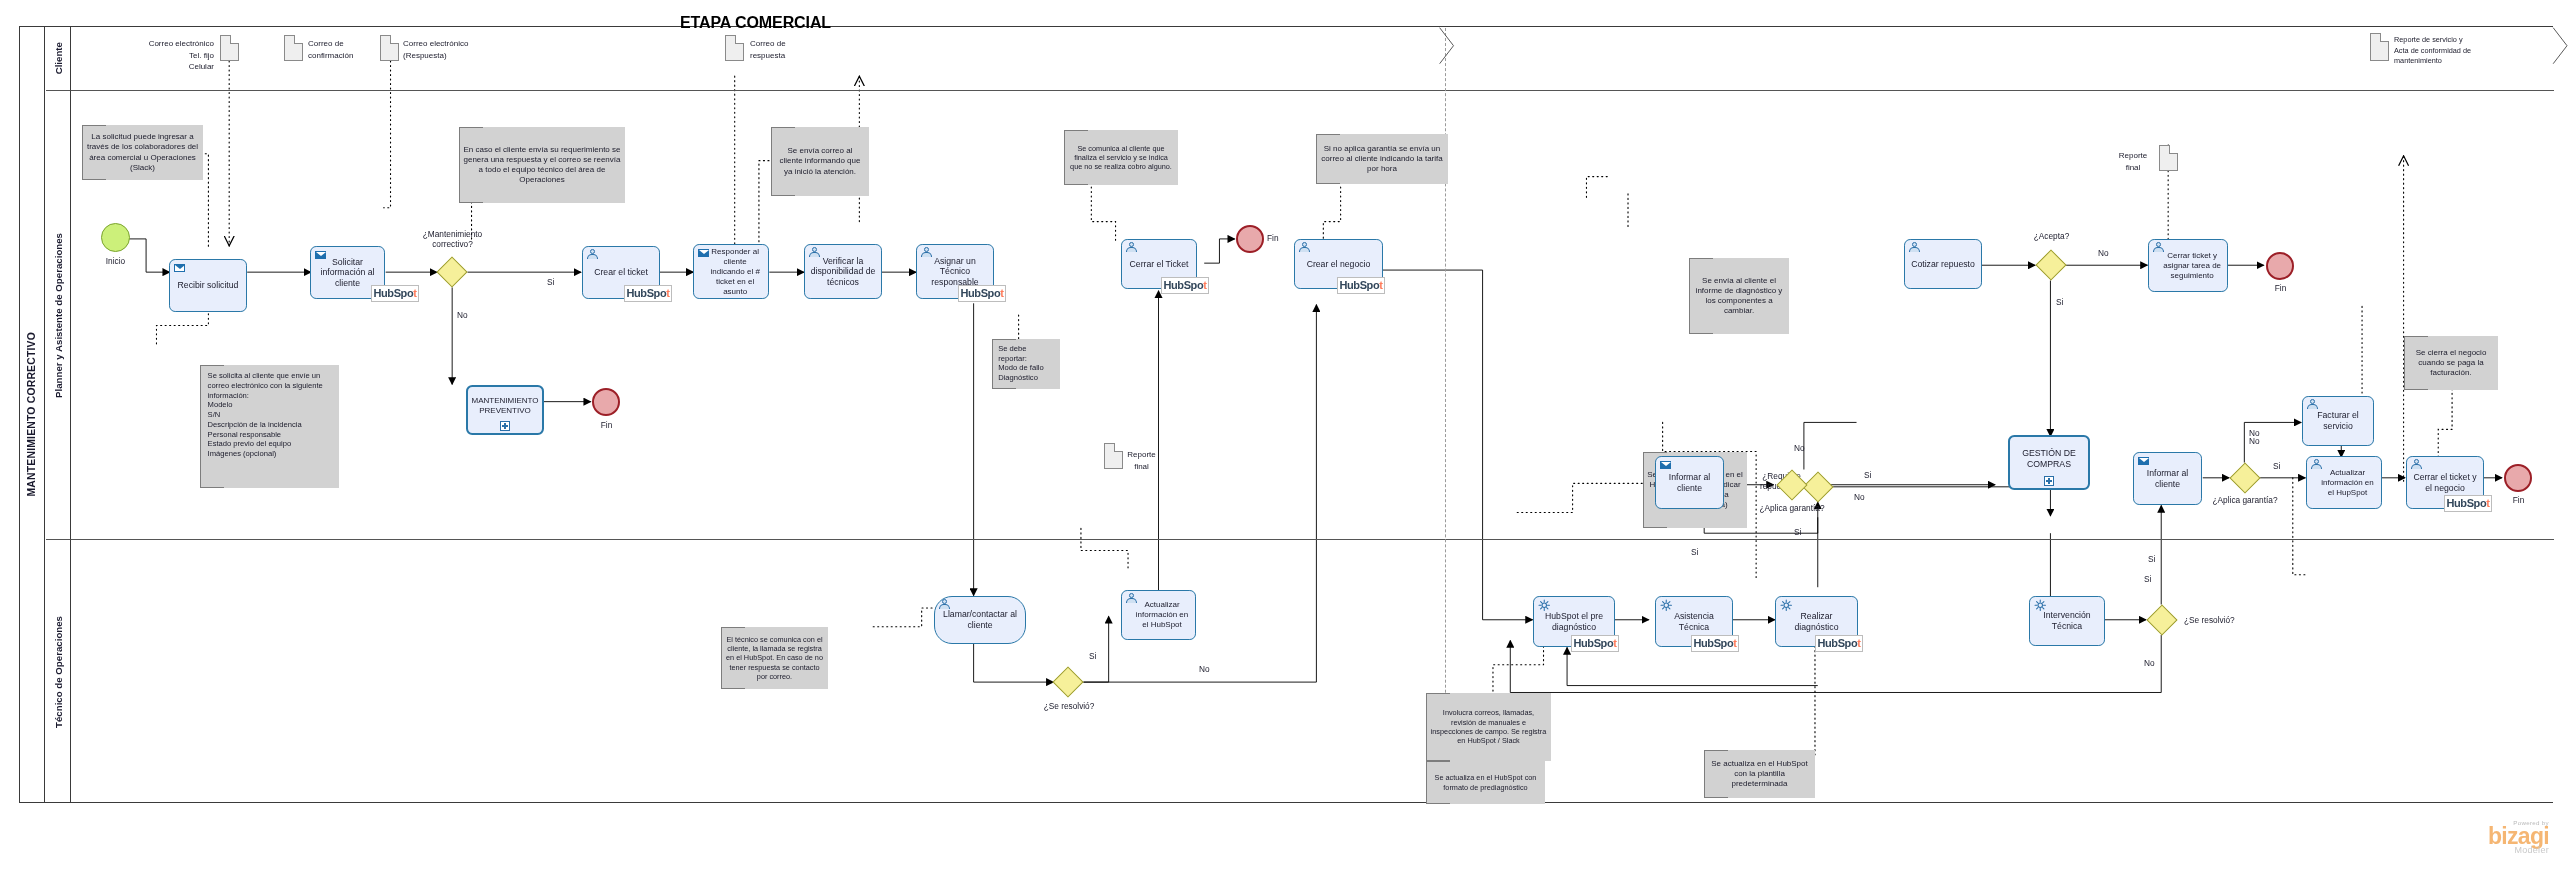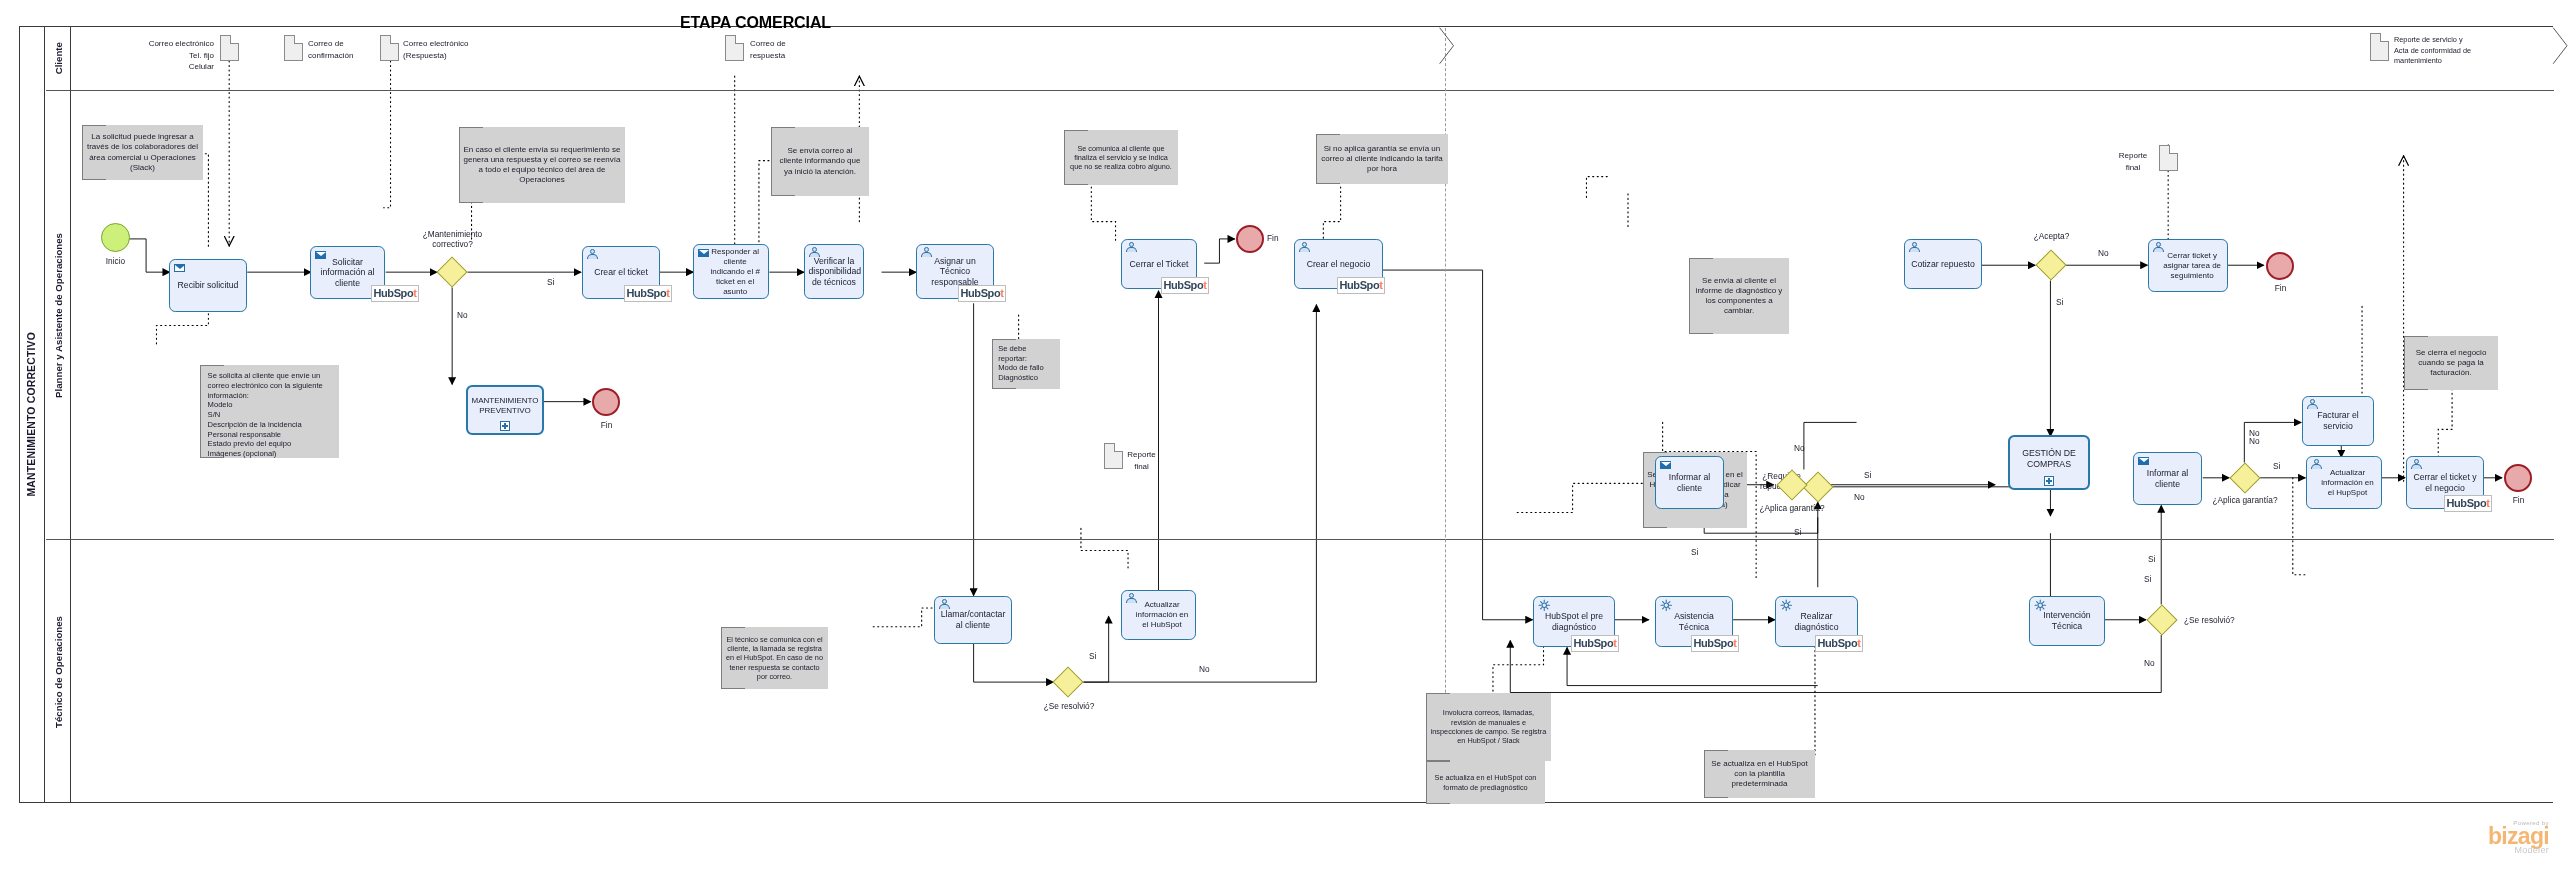--- a/index.html
+++ b/index.html
@@ -288,21 +288,21 @@
 Acta de conformidad de
 mantenimiento</div>
 
   <div class="note" style="left:82px;top:125px;width:121px;height:55px;">
     <div class="nbracket"></div>
       <div class="nbr-top"></div>
       <div class="nbr-bot"></div>
     <span>La solicitud puede ingresar a través de los colaboradores del área comercial u Operaciones (Slack)</span>
   </div>
 
-  <div class="note left" style="left:200px;top:365px;width:139px;height:93px;white-space:pre-line;
+  <div class="note left" style="left:200px;top:365px;width:139px;height:123px;white-space:pre-line;
               align-items:flex-start;padding-left:7.6px;padding-top:6.2px;font-size:7.6px;">
     <div class="nbracket"></div><div class="nbr-top"></div><div class="nbr-bot"></div>
     <span>Se solicita al cliente que envíe un correo electrónico con la siguiente información:
 Modelo
 S/N
 Descripción  de la incidencia
 Personal responsable
 Estado previo del equipo
 Imágenes (opcional)</span>
   </div>
@@ -434,21 +434,21 @@
   </div>
   <div class="hub" style="left:624px;top:285px;width:48px;height:16.6px;">
     <span>HubSpo<span class="sprk">t</span></span>
   </div>
 
   <div class="task" style="left:693px;top:244px;width:76px;height:55px;font-size:8px;">
     <span class="ico-env filled"></span>
     <span class="tlabel" style="padding-left:8.3px;">Responder al cliente indicando el # ticket en el asunto</span>
   </div>
 
-  <div class="task" style="left:804px;top:244px;width:60px;height:55px;">
+  <div class="task" style="left:804px;top:244px;width:78px;height:55px;">
     <span class="ico-user">
       <span class="head"></span>
         <span class="body"></span>
       </span>
     <span class="tlabel">Verificar la disponibilidad de técnicos</span>
   </div>
 
   <div class="task" style="left:916px;top:244px;width:78px;height:55px;">
     <span class="ico-user">
       <span class="head"></span>
@@ -475,21 +475,21 @@
     <span class="ico-user">
       <span class="head"></span>
         <span class="body"></span>
       </span>
     <span class="tlabel">Crear el negocio</span>
   </div>
   <div class="hub" style="left:1337px;top:277px;width:48px;height:16.6px;">
     <span>HubSpo<span class="sprk">t</span></span>
   </div>
 
-  <div class="task" style="left:934px;top:596px;width:78px;height:48px;">
+  <div class="task" style="left:934px;top:596px;width:92px;height:48px;border-radius:18px;">
     <span class="ico-user">
       <span class="head"></span>
         <span class="body"></span>
       </span>
     <span class="tlabel">Llamar/contactar al cliente</span>
   </div>
 
   <div class="task" style="left:1121px;top:590px;width:75px;height:50px;font-size:8px;">
     <span class="ico-user">
       <span class="head"></span>

